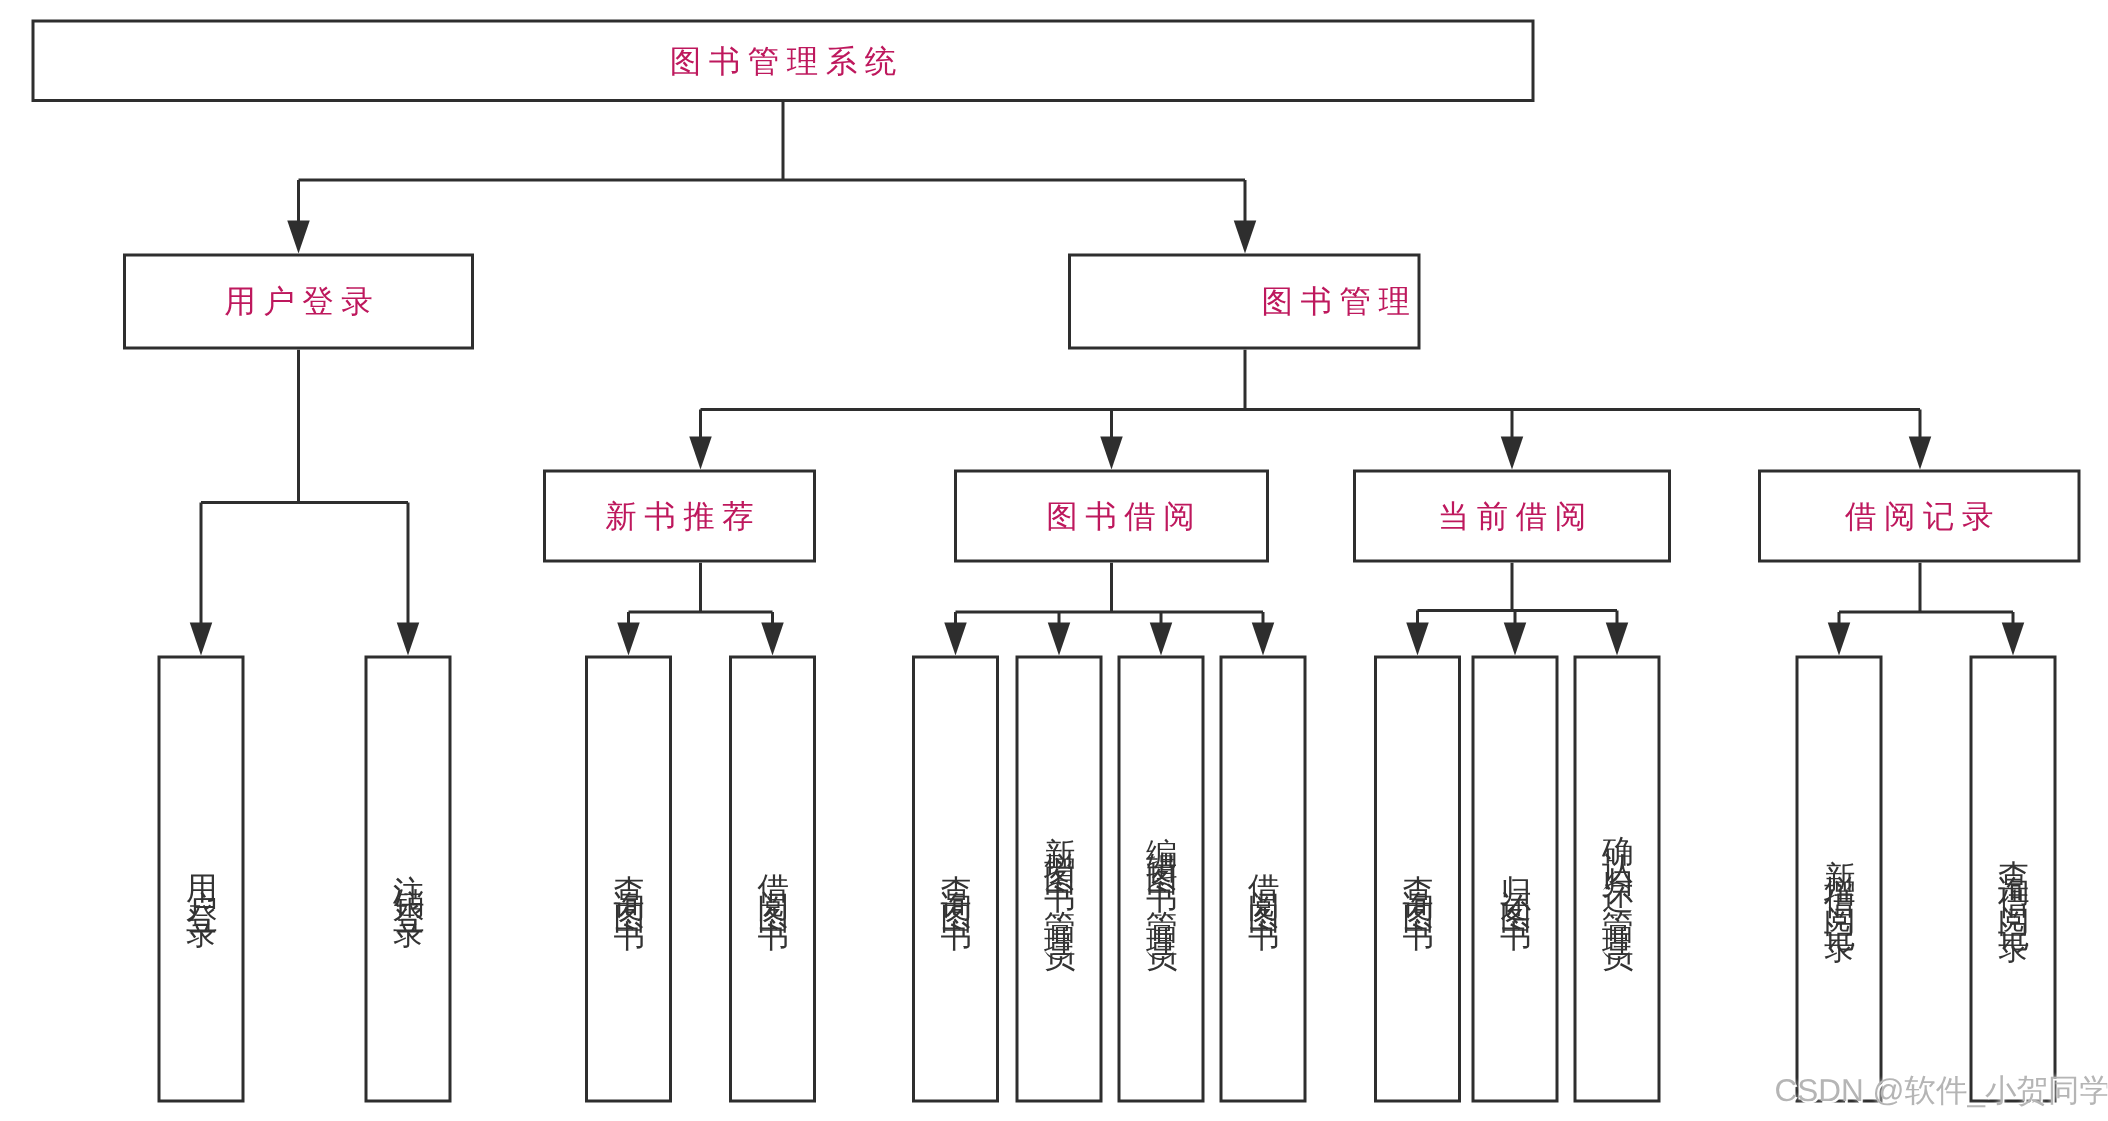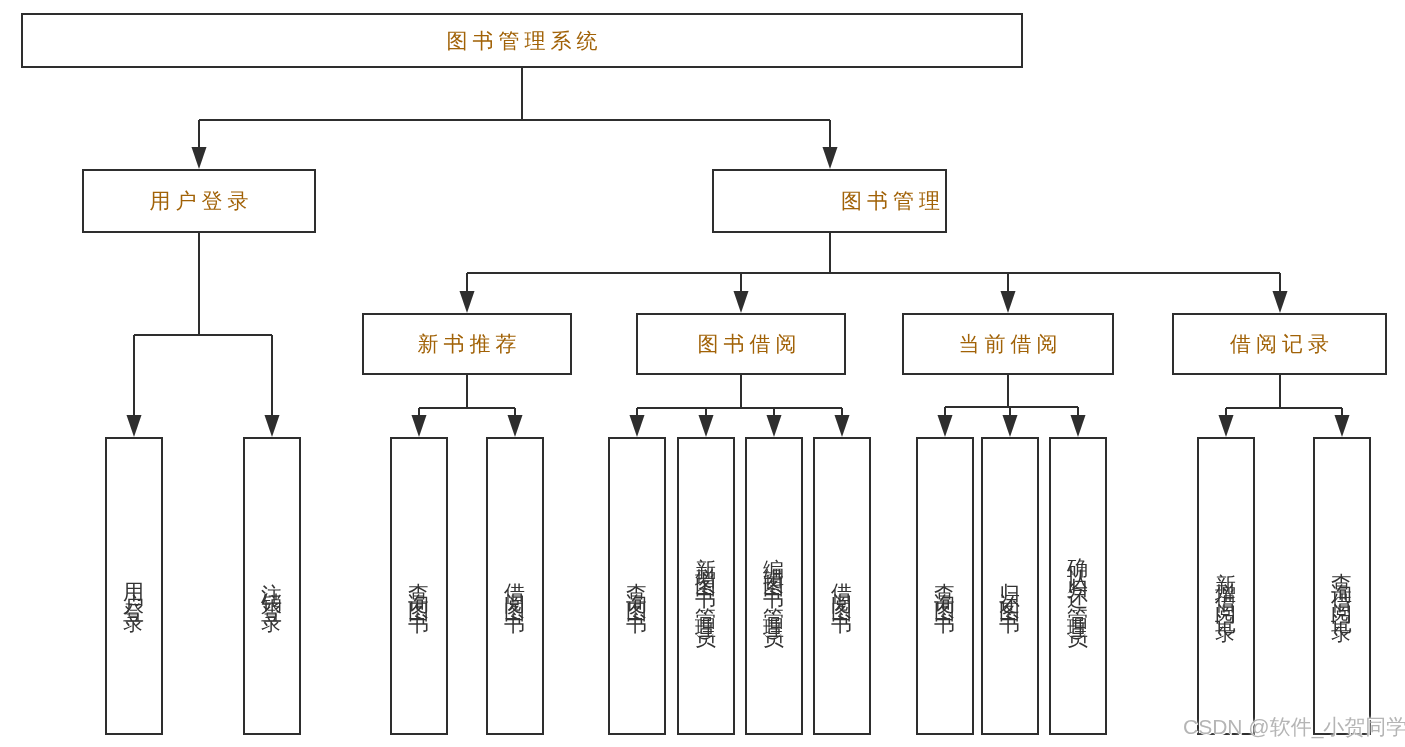--- a/index.html
+++ b/index.html
@@ -30,21 +30,21 @@
     background: #ffffff;
     display: flex;
     align-items: center;
     justify-content: center;
   }
   .hlabel {
     font-size: 21px;
     letter-spacing: 5px;
     text-indent: 5px; 
     white-space: nowrap;
-    color: #a16207;
+    color: #be185d;
   }
   .leaf {
     width: 58px;
     height: 298px;
   }
   .vlabel {
     writing-mode: vertical-rl;
     text-orientation: mixed;
     font-size: 21px;
     letter-spacing: 10px;
@@ -105,21 +105,21 @@
     <span class="hlabel">图书管理系统</span>
   </div>
 
   <div class="node" style="left:82px; top:169px; width:234px; height:64px;">
     <span class="hlabel">用户登录</span>
   </div>
   <div class="node" style="left:712px; top:169px; width:235px; height:64px;justify-content:flex-end;">
     <span class="hlabel">图书管理</span>
   </div>
 
-  <div class="node" style="left:362px; top:313px; width:210px; height:62px;">
+  <div class="node" style="left:362px; top:313px; width:182px; height:62px;">
     <span class="hlabel">新书推荐</span>
   </div>
   <div class="node" style="left:636px; top:313px; width:210px; height:62px;padding-left:12px;">
     <span class="hlabel">图书借阅</span>
   </div>
   <div class="node" style="left:1172px; top:313px; width:215px; height:62px;">
     <span class="hlabel">借阅记录</span>
   </div>
   <div class="node" style="left:902px; top:313px; width:212px; height:62px;">
     <span class="hlabel">当前借阅</span>

